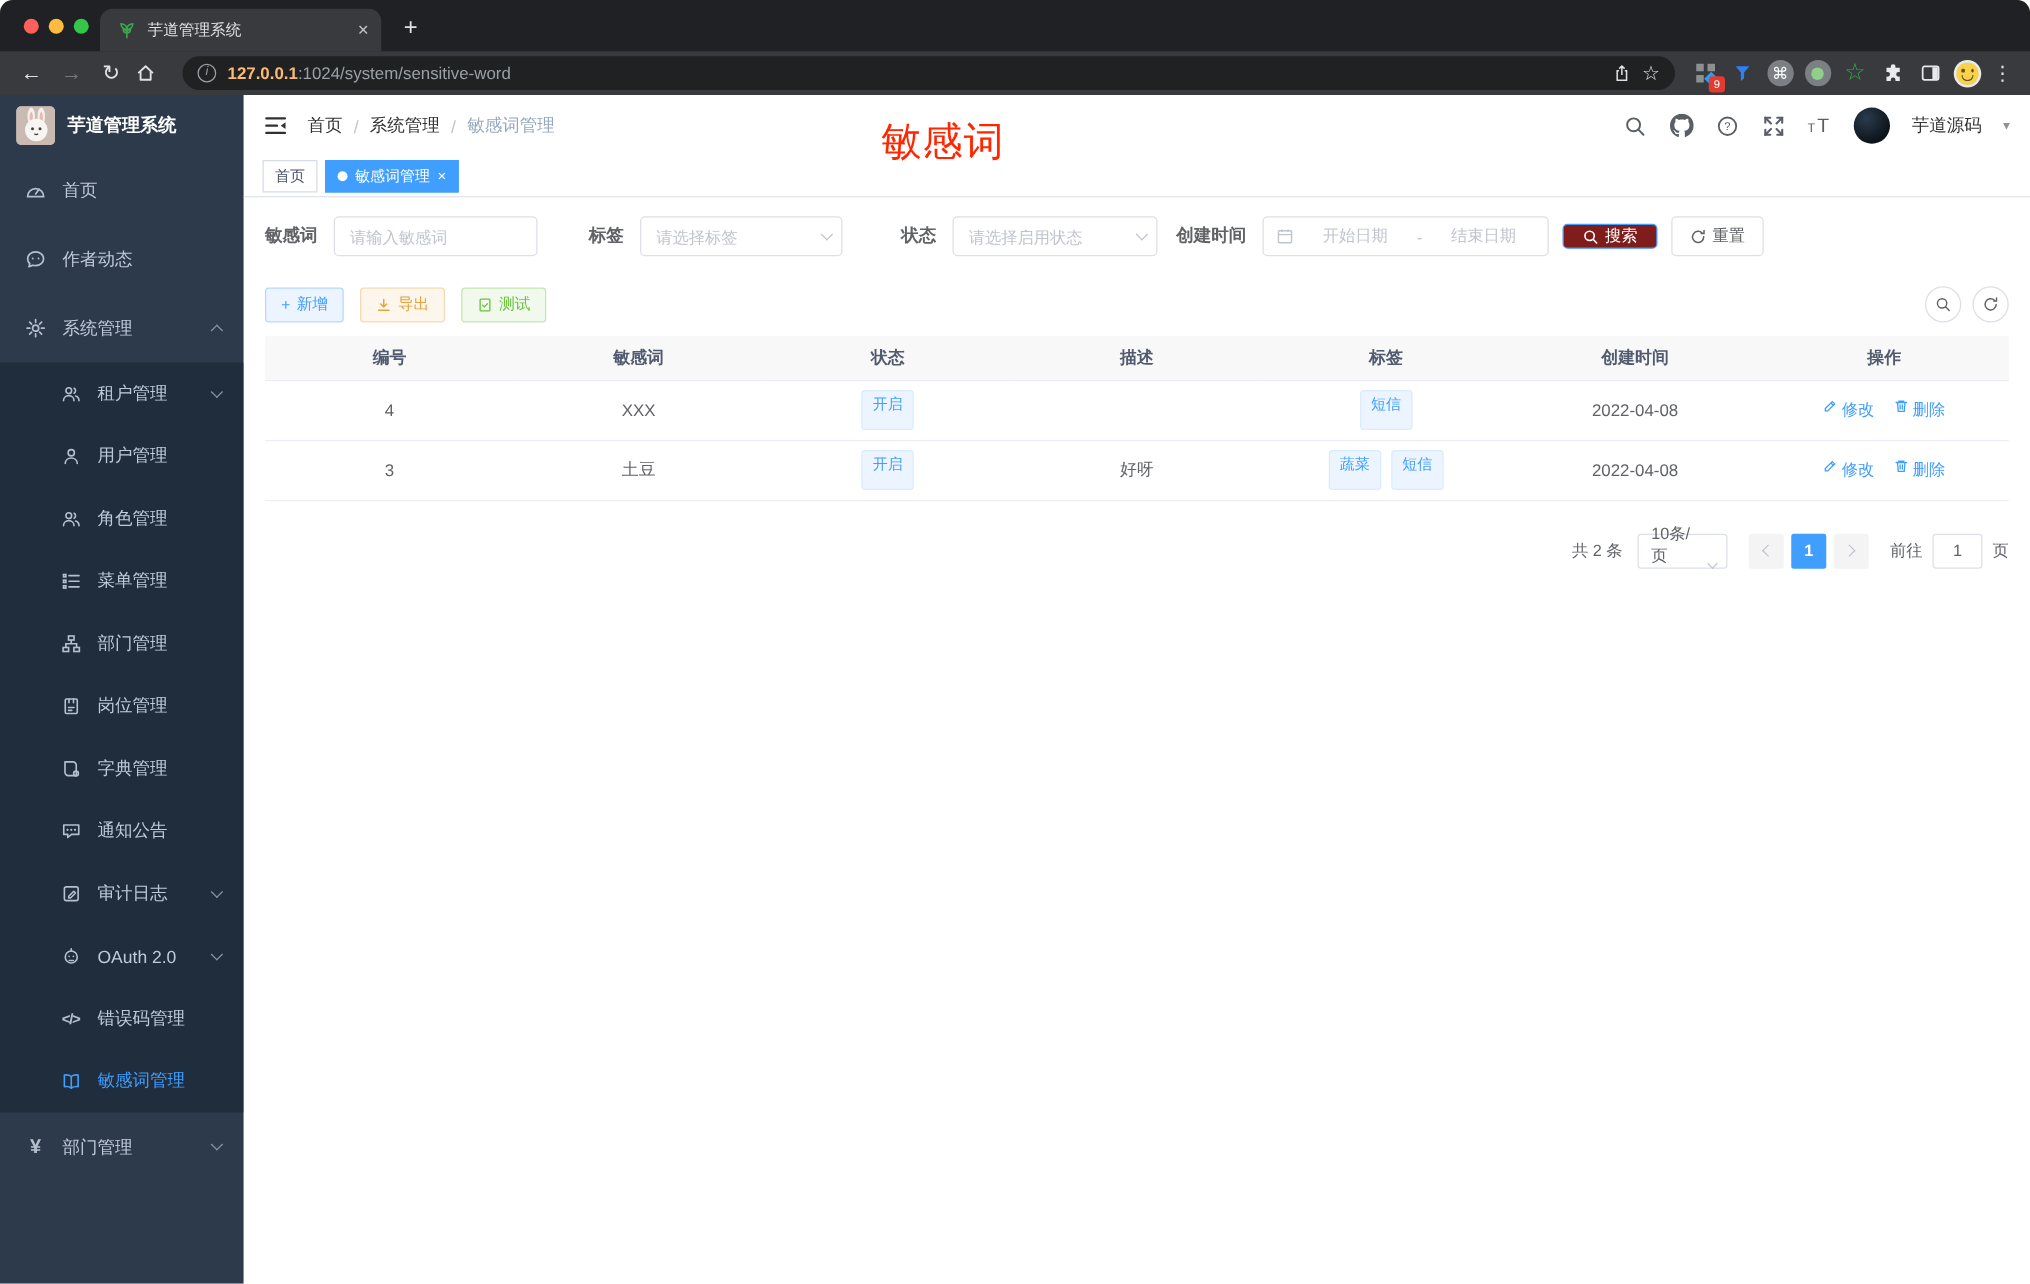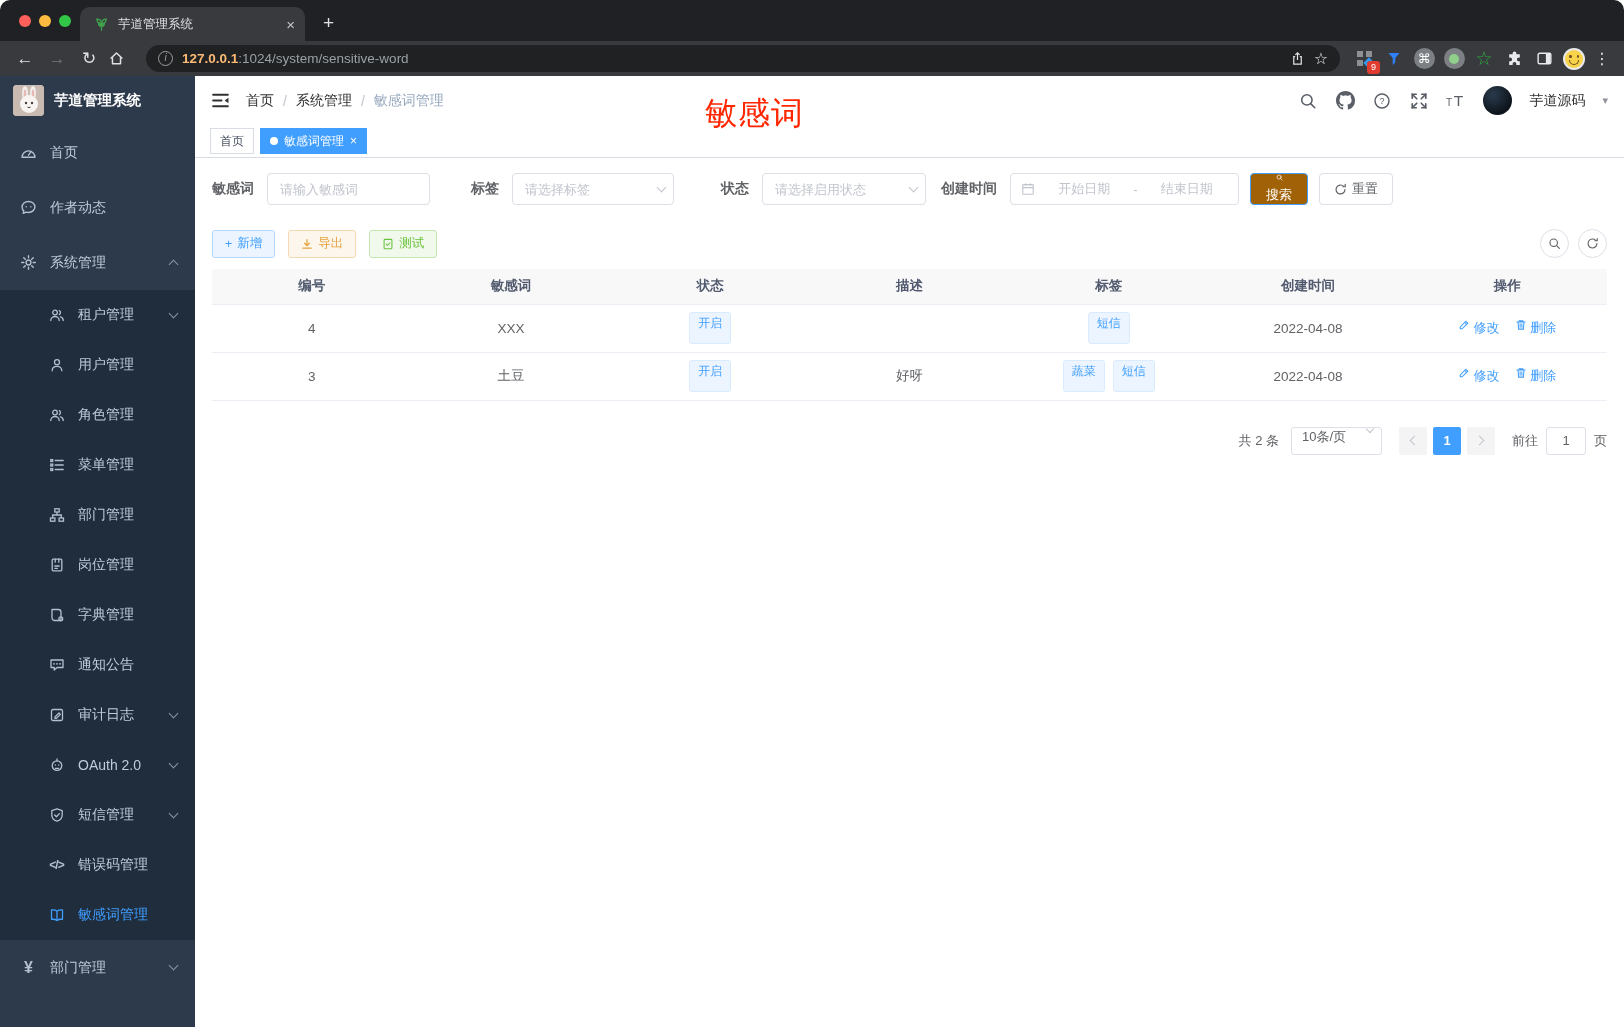--- a/index.html
+++ b/index.html
@@ -88,21 +88,21 @@
   .f-label { font-weight:700; margin-right:13px; white-space:nowrap; }
   .f-input { height:32px; border:1px solid #dcdfe6; border-radius:4px; padding:0 12px; font-size:13px; color:#a16207; font-family:inherit; background:#fff; }
   .f-input::placeholder { color:#c0c4cc; }
   .sel { position:relative; display:flex; align-items:center; }
   .sel .f-input { width:100%; padding-right:26px; }
   .sel .sc { position:absolute; right:9px; width:7px; height:7px; border-right:1.3px solid #c0c4cc; border-bottom:1.3px solid #c0c4cc; transform:rotate(45deg); margin-top:-3px; }
   .daterange { height:32px; border:1px solid #dcdfe6; border-radius:4px; display:flex; align-items:center; gap:8px; padding:0 10px; width:229px; color:#c0c4cc; font-size:13px; }
   .daterange .ph { flex:1; text-align:center; white-space:nowrap; }
   .cal-ic { width:14px; height:14px; color:#c0c4cc; flex-shrink:0; }
   .btn { display:inline-flex; align-items:center; justify-content:center; gap:5px; border-radius:4px; font-size:13px; cursor:pointer; white-space:nowrap; font-family:inherit; }
-  .btn-search { height:32px; padding:0 15px; background:#a16207; border:1px solid #409eff; color:#fff;flex-direction:column; }
+  .btn-search { height:20px; padding:0 15px; background:#7f1d1d; border:1px solid #409eff; color:#fff; }
   .btn-reset { height:32px; padding:0 14px; background:#fff; border:1px solid #dcdfe6; color:#606266; }
 
   
   .actions { margin-top:24px; display:flex; align-items:center; }
   .btn-sm { height:28px; padding:0 12px; border-radius:3px; font-size:12.5px; }
   .btn-add { background:#ecf5ff; border:1px solid #b3d8ff; color:#409eff; margin-right:13px; }
   .btn-export { background:#fdf6ec; border:1px solid #f5dab1; color:#e6a23c; margin-right:13px; }
   .btn-test { background:#f0f9eb; border:1px solid #c2e7b0; color:#67c23a; }
   .right-tools { margin-left:auto; display:flex; gap:9px; }
   .circle-btn { width:29px; height:29px; border-radius:50%; border:1px solid #dcdfe6; background:#fff; color:#606266; display:flex; align-items:center; justify-content:center; }
@@ -112,21 +112,21 @@
   th { height:35px; background:#f8f8f9; color:#515a6e; font-size:13.5px; font-weight:700; text-align:center; }
   td { height:48px; text-align:center; font-size:13.5px; color:#606266; border-bottom:1px solid #ebeef5; }
   tr.data-row:first-of-type td { border-top:1px solid #ebeef5; }
   .tag { display:inline-block; height:32px; line-height:20px; padding:0 8px; background:#ecf5ff; border:1px solid #d9ecff; border-radius:3px; color:#409eff; font-size:12px; margin:0 4px; }
   .op-link { color:#409eff; font-size:13px; display:inline-flex; align-items:flex-start; gap:3px; margin:0 6px; cursor:pointer; }
   .op-link svg { width:12px; height:12px; }
 
   
   .pagination { margin-top:26px; display:flex; justify-content:flex-end; align-items:center; font-size:13px; color:#606266; }
   .pg-total { margin-right:12px; }
-  .pg-size { position:relative; width:91px; height:28px; border:1px solid #dcdfe6; border-radius:3px; display:flex; align-items:flex-start; padding:0 22px 0 10px; margin-right:14px; color:#606266; }
+  .pg-size { position:relative; width:72px; height:28px; border:1px solid #dcdfe6; border-radius:3px; display:flex; align-items:flex-end; padding:0 22px 0 10px; margin-right:14px; color:#606266; }
   .pg-size .sc { position:absolute; right:8px; width:6px; height:6px; border-right:1.3px solid #c0c4cc; border-bottom:1.3px solid #c0c4cc; transform:rotate(45deg); margin-top:-2px; }
   .pg-btn { width:28px; height:28px; border-radius:2px; background:#f4f4f5; display:flex; align-items:center; justify-content:center; margin:0 3px; }
   .pg-btn .ar { width:7px; height:7px; border-right:1.5px solid #c0c4cc; border-bottom:1.5px solid #c0c4cc; }
   .pg-btn .ar.left { transform:rotate(135deg); margin-left:3px; }
   .pg-btn .ar.right { transform:rotate(-45deg); margin-right:3px; }
   .pg-page { width:28px; height:28px; border-radius:2px; background:#409eff; color:#fff; display:flex; align-items:center; justify-content:center; margin:0 3px; font-weight:600; }
   .pg-goto { margin-left:14px; display:flex; align-items:center; gap:8px; }
   .pg-input { width:40px; height:28px; border:1px solid #dcdfe6; border-radius:3px; text-align:center; font-size:13px; color:#606266; font-family:inherit; }
 
   
@@ -370,30 +370,20 @@
         <div class="mi lv2">
           <span class="ic">
               <svg width="16" height="16" viewBox="0 0 16 16" fill="none" stroke="currentColor" stroke-width="1.3" stroke-linecap="round">
                 <circle cx="8" cy="8.6" r="4.8"></circle>
                 <circle cx="6.3" cy="8" r=".7" fill="currentColor" stroke="none"></circle>
                 <circle cx="9.7" cy="8" r=".7" fill="currentColor" stroke="none"></circle>
                 <path d="M8 3.8V2M6.4 11.4h3.2"></path>
               </svg>
             </span>
           <span class="lbl">OAuth 2.0</span>
-          <span class="chev down"></span>
-        </div>
-        <div class="mi lv2">
-          <span class="ic">
-              <svg width="16" height="16" viewBox="0 0 16 16" fill="none" stroke="currentColor" stroke-width="1.3" stroke-linejoin="round" stroke-linecap="round">
-                <path d="M8 1.8l5.2 1.9v4.2c0 3.2-2.1 5.3-5.2 6.3-3.1-1-5.2-3.1-5.2-6.3V3.7z"></path>
-                <path d="M5.7 8l1.7 1.7 3-3.1"></path>
-              </svg>
-            </span>
-          <span class="lbl">短信管理</span>
           <span class="chev down"></span>
         </div>
         <div class="mi lv2">
           <span class="ic txt-ic">&lt;/&gt;</span>
           <span class="lbl">错误码管理</span>
         </div>
         <div class="mi lv2 active">
           <span class="ic">
               <svg width="16" height="16" viewBox="0 0 16 16" fill="none" stroke="currentColor" stroke-width="1.3" stroke-linejoin="round">
                 <path d="M8 4.2C6.6 3 4.6 2.8 2.5 3v9.3c2.1-.2 4.1 0 5.5 1.2 1.4-1.2 3.4-1.4 5.5-1.2V3c-2.1-.2-4.1 0-5.5 1.2z"></path>

